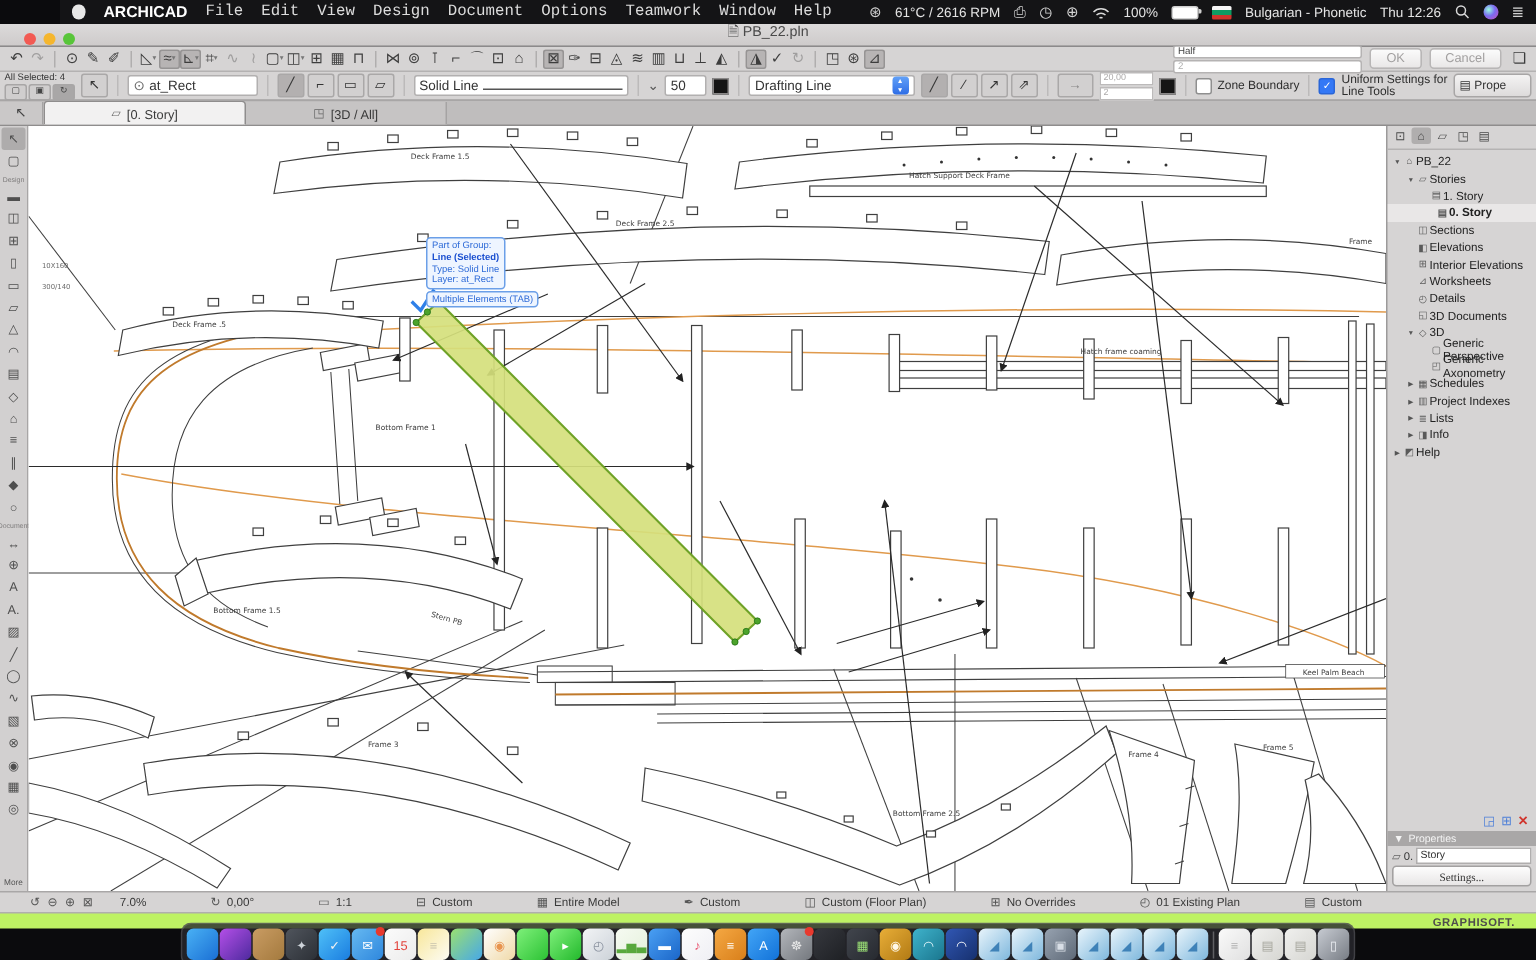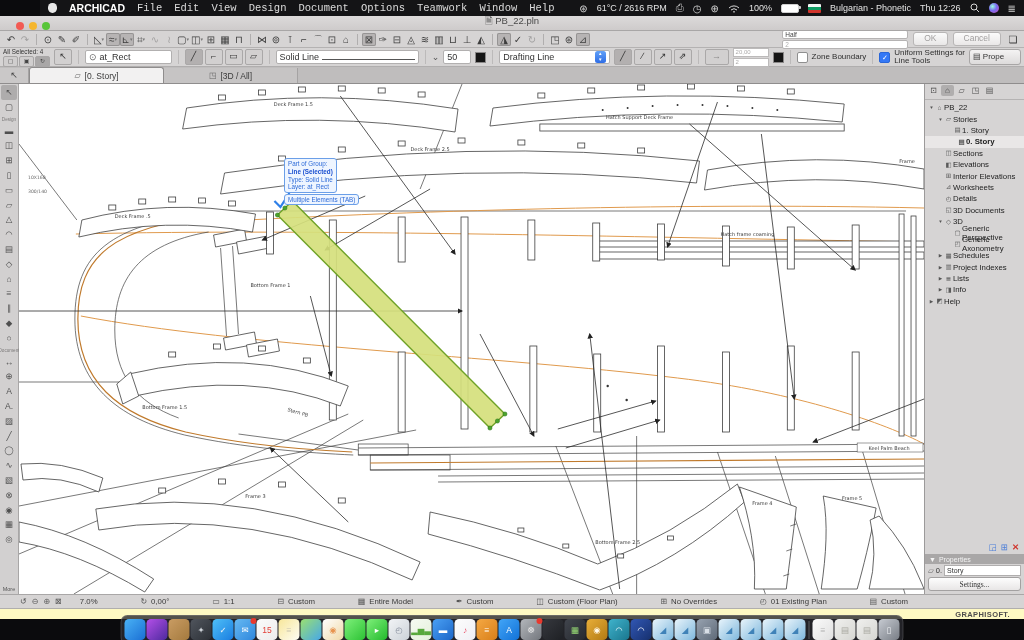--- a/index.html
+++ b/index.html
@@ -107,21 +107,21 @@
   .props-row{height:12px;display:flex;align-items:center;gap:2px;padding:0 3px;font-size:7.5px;color:#333;}
   .props-field{flex:1;height:9px;line-height:9px;background:#fff;border:1px solid #b0aeae;padding:0 2px;font-size:7px;}
   .settings-btn{margin:1px 3px 3px;height:12px;border:1px solid #a3a1a1;border-radius:3px;
     background:linear-gradient(#fdfdfd,#e8e6e6);font-size:7.5px;display:flex;align-items:center;justify-content:center;color:#333;font-family:Liberation Serif, serif;}
   
   .statusrow{height:13px;background:#d6d4d4;border-top:1px solid #a9a7a7;display:flex;align-items:center;
     font-size:7.8px;color:#3a3a3a;padding-left:20px;gap:8px;white-space:nowrap;}
   .st-ico{font-size:8px;color:#555;}
   .st-seg{display:flex;align-items:center;gap:4px;margin-right:6px;}
   .statusrow .navcluster{display:flex;gap:5px;margin-right:10px;}
-  .footer{height:10px;background:#fef9c3;border-top:1px solid #b0aeae;display:flex;align-items:center;
+  .footer{height:10px;background:#bef264;border-top:1px solid #b0aeae;display:flex;align-items:center;
     justify-content:flex-end;padding-right:14px;font-size:7.5px;color:#4f4d4d;font-weight:bold;letter-spacing:.4px;}
   
   .desktop{height:27px;position:relative;}
   .dock{position:absolute;left:50%;transform:translateX(-50%);bottom:2px;height:25px;
     background:rgba(40,40,46,.8);border:1px solid rgba(255,255,255,.14);border-radius:7px;
     display:flex;align-items:center;padding:1px 3px;gap:1px;}
   .dicon{width:21px;height:21px;border-radius:4.5px;position:relative;display:flex;align-items:center;
     justify-content:center;font-size:8.5px;flex:none;}
   .dicon .dg{pointer-events:none;}
   .dicon .badge{position:absolute;top:-1px;right:-1px;width:6px;height:6px;border-radius:50%;background:#e8392e;}

